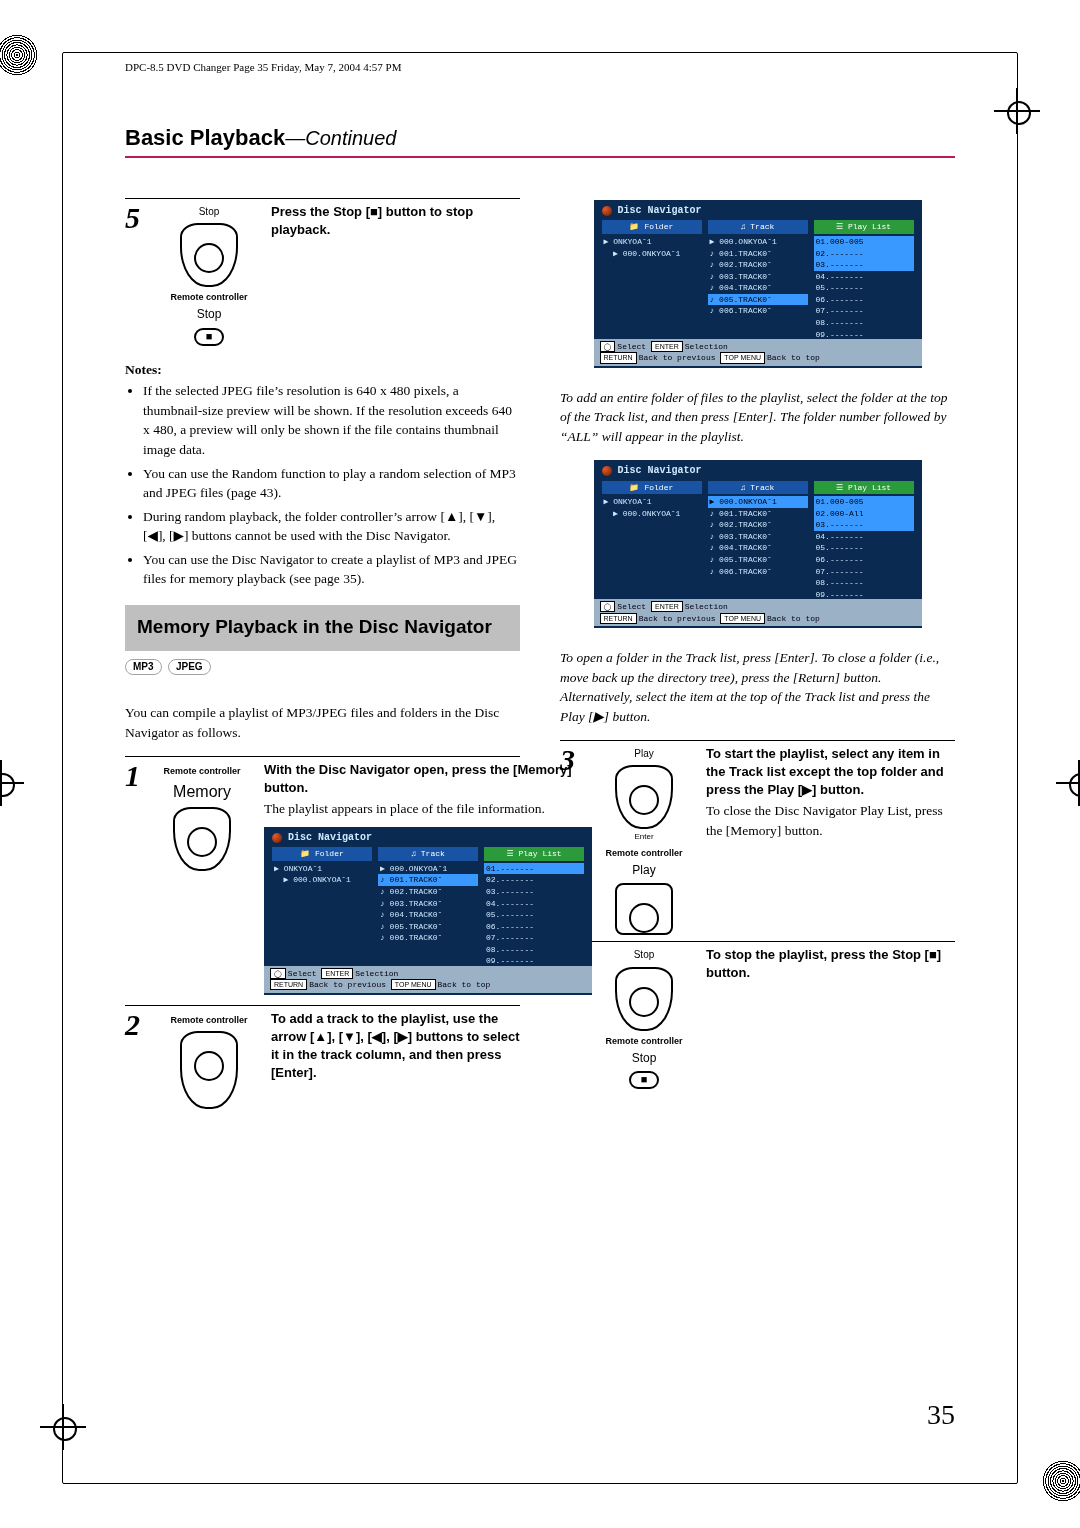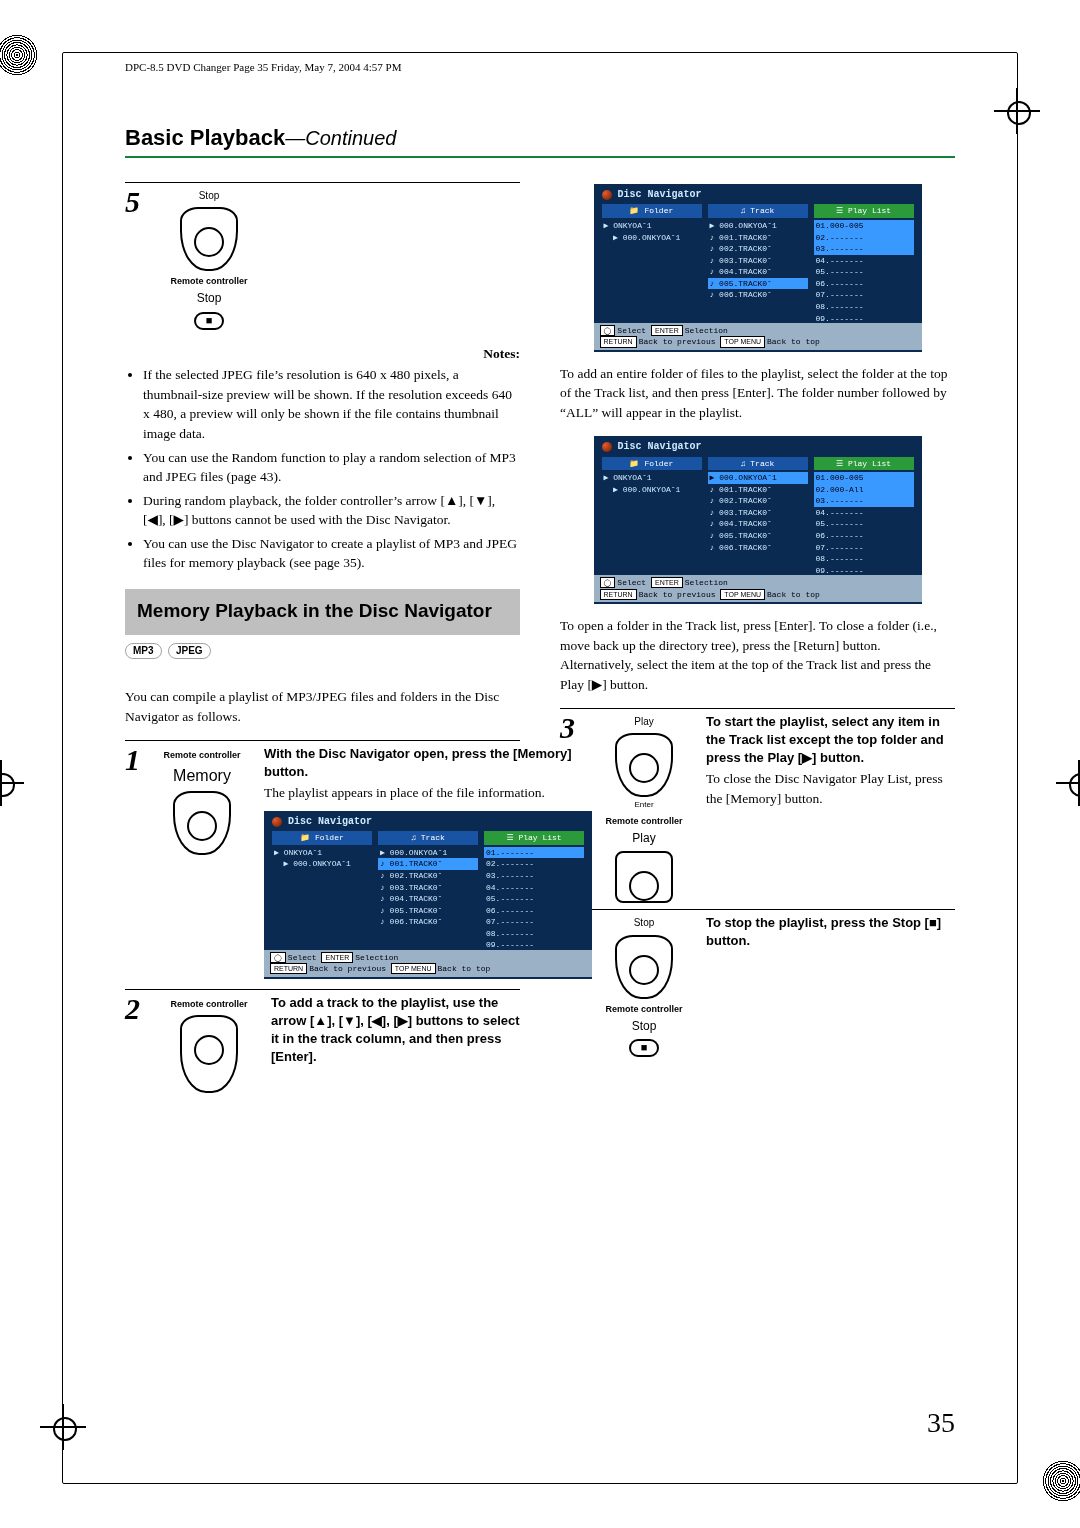--- a/index.html
+++ b/index.html
@@ -59,23 +59,23 @@
     margin-bottom: 46px;
     margin-left: 30px;
     margin-top: 0;
   }
 
   .content {
     margin: 0 30px;
   }
 
   .section-title-row {
-    border-bottom: 2px solid #15803d;
+    border-bottom: 2px solid #be185d;
     padding-bottom: 2px;
-    margin-bottom: 18px;
+    margin-bottom: 34px;
   }
   .section-title {
     font-size: 22px;
     font-weight: bold;
     font-family: Arial, Helvetica, sans-serif;
   }
   .section-title .cont {
     font-style: italic;
     font-weight: normal;
     font-size: 20px;
@@ -147,21 +147,20 @@
     border: 2px solid #000;
     border-radius: 14px;
     padding: 1px 10px 2px 10px;
     line-height: 1;
     margin-top: 4px;
   }
 
   .notes-h {
     font-weight: bold;
     margin-top: 14px;
-    text-align: right;
   }
   ul.notes-list { margin: 2px 0 0 0; padding-left: 18px; }
   ul.notes-list li { margin-bottom: 4px; }
 
   .heading-box {
     background: #bfbfbf;
     font-family: Arial, Helvetica, sans-serif;
     font-weight: bold;
     font-size: 19px;
     padding: 8px 12px 10px 12px;
@@ -217,26 +216,26 @@
   }
   .disc-nav .dn-badge {
     display: inline-block; background: #fff; color: #000;
     border: 1px solid #000; padding: 0 3px; font-size: 7px;
     font-family: Arial, sans-serif; margin-right: 2px;
   }
 
   .page-num {
     position: absolute;
     right: 125px;
-    bottom: 84px;
+    bottom: 92px;
     font-size: 28px;
     font-family: "Times New Roman", serif;
   }
 
-  .after-nav-p { margin-top: 12px; }
+  .after-nav-p { margin-top: 20px; font-style: italic; }
 </style>
 </head>
 <body>
 
 <div class="page">
   <div class="corner tl"></div>
   <div class="corner br"></div>
   <div class="regmark tr">
       <span class="ring"></span>
     </div>
@@ -265,20 +264,23 @@
       <div class="col">
 
         <div class="step-row">
           <div class="step-num">5</div>
           <div class="illus">
             <span class="sublabel">Stop</span>
             <div class="remote-stub"></div>
             <span class="rc-label">Remote controller</span>
             <span class="sublabel" style="font-size:12px;">Stop</span>
             <span class="btn-icon">■</span>
+          </div>
+          <div class="step-body">
+            <div class="step-head">Press the Stop [■] button to stop playback.</div>
           </div>
         </div>
 
         <div class="notes-h">Notes:</div>
         <ul class="notes-list">
           <li>If the selected JPEG file’s resolution is 640 x 480 pixels, a thumbnail-size preview will be shown. If the resolution exceeds 640 x 480, a preview will only be shown if the file contains thumbnail image data.</li>
           <li>You can use the Random function to play a random selection of MP3 and JPEG files (page 43).</li>
           <li>During random playback, the folder controller’s arrow [▲], [▼], [◀], [▶] buttons cannot be used with the Disc Navigator.</li>
           <li>You can use the Disc Navigator to create a playlist of MP3 and JPEG files for memory playback (see page 35).</li>
         </ul>

